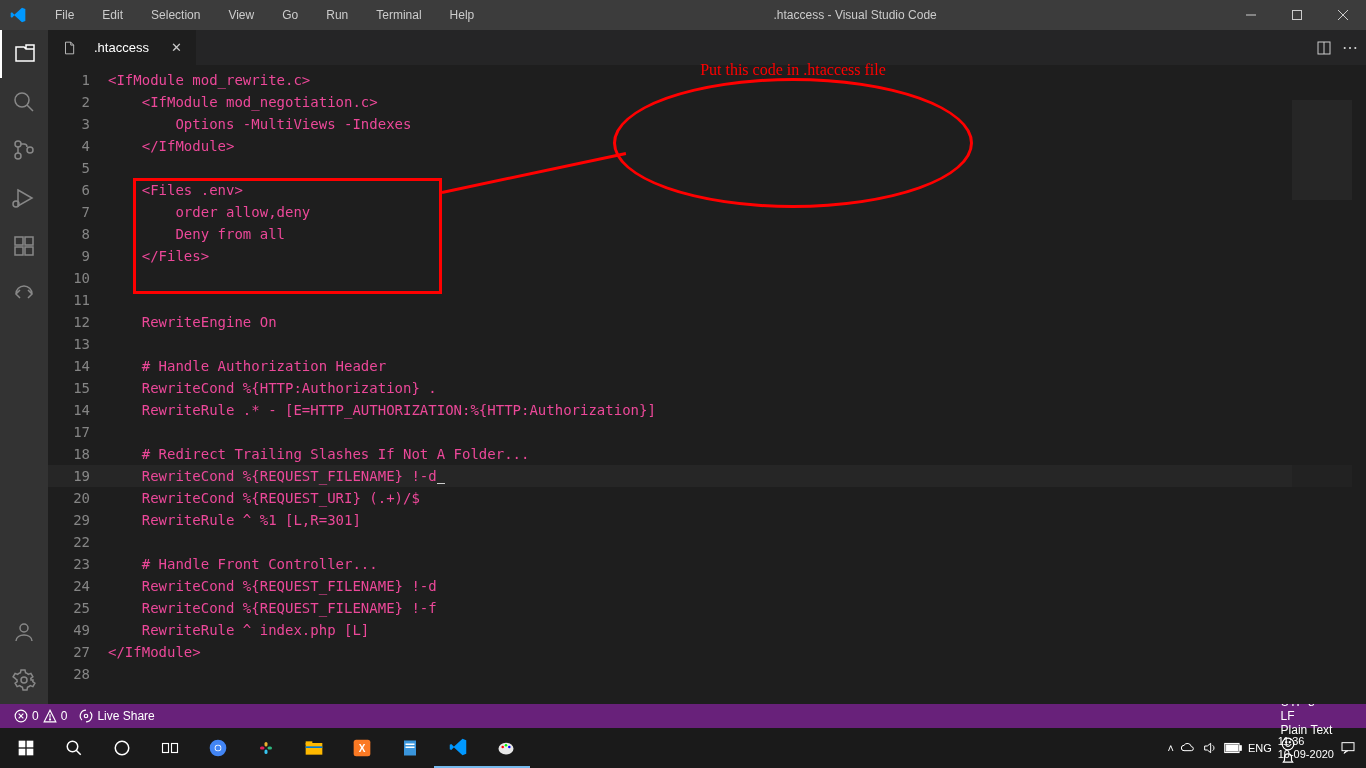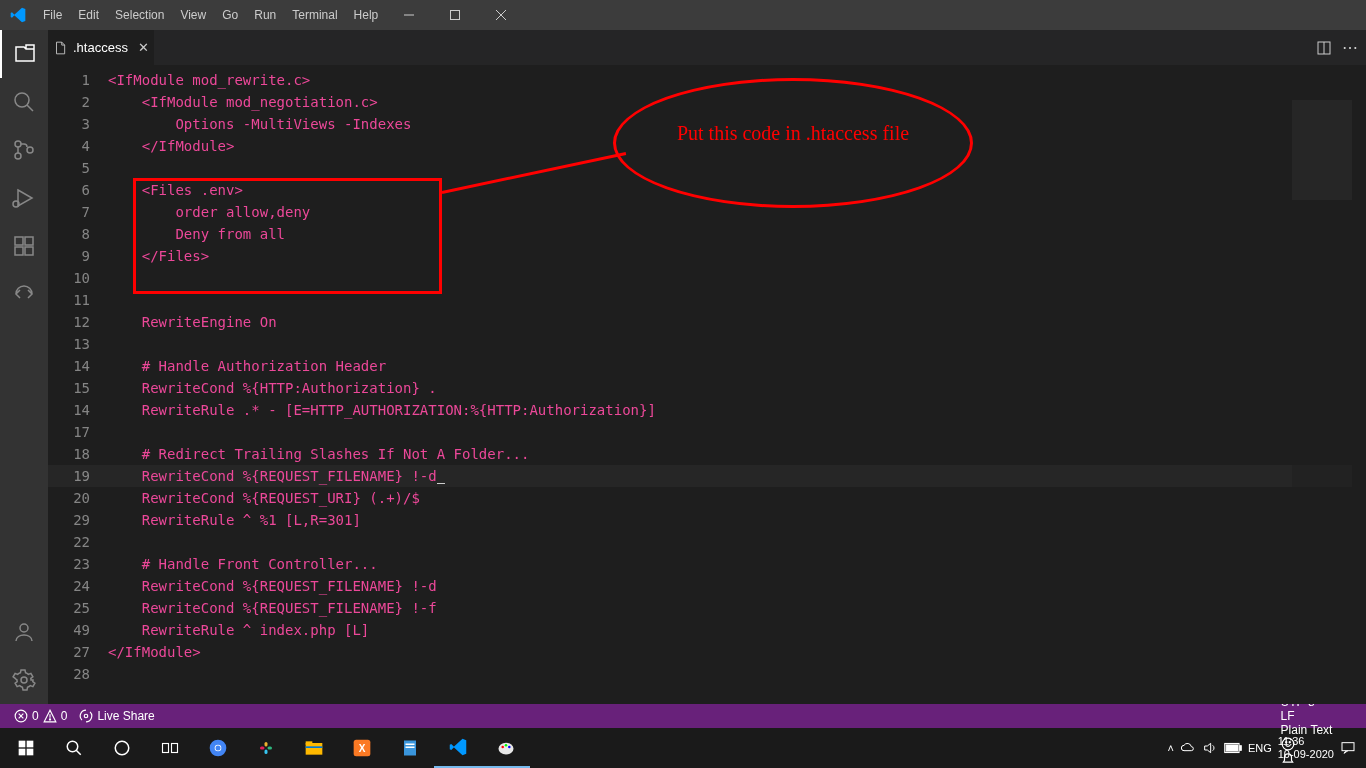--- a/index.html
+++ b/index.html
@@ -1,45 +1,45 @@
 <!DOCTYPE html>
 <html><head>
 <meta charset="utf-8">
 <style>
 * { margin: 0; padding: 0; box-sizing: border-box; }
 body { font-family: "Segoe UI", sans-serif; background: #1e1e1e; width: 1366px; height: 768px; overflow: hidden; position: relative; }
 .titlebar { height: 30px; background: #3c3c3c; display: flex; align-items: center; color: #ccc; font-size: 12px; }
 .titlebar .logo { width: 35px; display: flex; justify-content: center; }
-.titlebar .menu-item { padding: 16px 8px; cursor: pointer; height: 100%; display: flex; align-items: center; }
+.titlebar .menu-item { padding: 16px 8px; cursor: pointer; height: 100%; display: flex; align-items: center; margin-left: 12px; }
 .titlebar .title { flex: 1; text-align: center; }
 .titlebar .win-controls { display: flex; }
 .titlebar .win-btn { width: 46px; height: 30px; display: flex; align-items: center; justify-content: center; cursor: pointer; }
 .main { display: flex; height: 674px; }
 .activitybar { width: 48px; background: #333; display: flex; flex-direction: column; align-items: center; }
 .activitybar .act-icon { width: 48px; height: 48px; display: flex; align-items: center; justify-content: center; color: #888; cursor: pointer; }
 .activitybar .act-icon.active { color: #fff; border-left: 2px solid #fff; }
 .activitybar .spacer { flex: 1; }
 .editor-area { flex: 1; display: flex; flex-direction: column; background: #1e1e1e; position: relative; }
 .tabs { height: 35px; background: #252526; display: flex; align-items: stretch; }
-.tab { background: #1e1e1e; padding: 0 5px; display: flex; align-items: center; color: #fff; font-size: 13px; gap: 6px; cursor: pointer; }
+.tab { background: #1e1e1e; padding: 0 14px; display: flex; align-items: center; color: #fff; font-size: 13px; gap: 18px; cursor: pointer; }
 .tab .file-icon { color: #ccc; }
 .tab .close { margin-left: 4px; color: #ccc; }
 .tabs .tab-actions { margin-left: auto; display: flex; align-items: center; padding-right: 8px; gap: 10px; color: #ccc; }
 .code-area { flex: 1; display: flex; font-family: Consolas, monospace; font-size: 14px; line-height: 22px; overflow: hidden; position: relative; }
 .gutter { width: 60px; text-align: right; color: #858585; padding-right: 18px; padding-top: 4px; }
 .code { flex: 1; color: #ec4899; padding-top: 4px; white-space: pre; position: relative; }
 .highlight-line { background: rgba(255,255,255,0.04); position: absolute; left: 0; right: 0; height: 22px; pointer-events: none;}
 .statusbar { height: 24px; background: #68217a; display: flex; align-items: center; color: #fff; font-size: 12px; padding: 0 8px; }
 .statusbar .item { padding: 0 6px; display: flex; align-items: center; gap: 4px; cursor: pointer; height: 100%; }
 .statusbar .right { margin-left: auto; display: flex; flex-direction: column; }
 .minimap { position: absolute; right: 14px; top: 35px; width: 60px; bottom: 0; background: #1e1e1e; opacity: 0.5; }
 .minimap-slider { position: absolute; top: 0; left: 0; right: 0; height: 100px; background: rgba(200,200,200,0.1); }
 .scrollbar { position: absolute; right: 0; top: 35px; width: 14px; bottom: 0; background: #1e1e1e; }
 .annotation-box { position: absolute; border: 3px solid #ff0000; pointer-events: none; }
-.annotation-ellipse { position: absolute; border: 3px solid #ff0000; border-radius: 50%; pointer-events: none; display: flex; align-items: center; justify-content: center; color: #ff0000; font-family: "Times New Roman", serif; font-size: 20px; }
+.annotation-ellipse { position: absolute; border: 3px solid #ff0000; border-radius: 50%; pointer-events: none; display: flex; align-items: flex-start; justify-content: center; color: #ff0000; font-family: "Times New Roman", serif; font-size: 16px; }
 .annotation-line { position: absolute; background: #ff0000; height: 3px; pointer-events: none; transform-origin: left center; }
 .taskbar { height: 40px; background: #1a1a1a; display: flex; align-items: center; padding: 0 2px; }
 .taskbar .tb-icon { width: 48px; height: 40px; display: flex; align-items: center; justify-content: center; color: #fff; cursor: pointer; }
 .taskbar .tray { margin-left: auto; display: flex; align-items: center; color: #fff; font-size: 11px; gap: 6px; padding-right: 8px; }
 .taskbar .clock { text-align: left; line-height: 1.2; }
 svg { display: block; }
 .cursor-underline { border-bottom: 1px solid #ccc; display: inline-block; width: 8px; height: 14px; vertical-align: middle;}
 </style>
 </head>
 <body>
@@ -51,20 +51,21 @@
       </svg>
   </div>
   <div class="menu-item">File</div>
   <div class="menu-item">Edit</div>
   <div class="menu-item">Selection</div>
   <div class="menu-item">View</div>
   <div class="menu-item">Go</div>
   <div class="menu-item">Run</div>
   <div class="menu-item">Terminal</div>
   <div class="menu-item">Help</div>
+  <div class="title">.htaccess - Visual Studio Code</div>
   <div class="win-controls">
     <div class="win-btn">
         <svg width="10" height="10">
           <line x1="0" y1="5" x2="10" y2="5" stroke="#ccc" stroke-width="1"></line>
         </svg>
       </div>
     <div class="win-btn">
         <svg width="10" height="10">
           <rect x="0.5" y="0.5" width="9" height="9" fill="none" stroke="#ccc" stroke-width="1"></rect>
         </svg>

